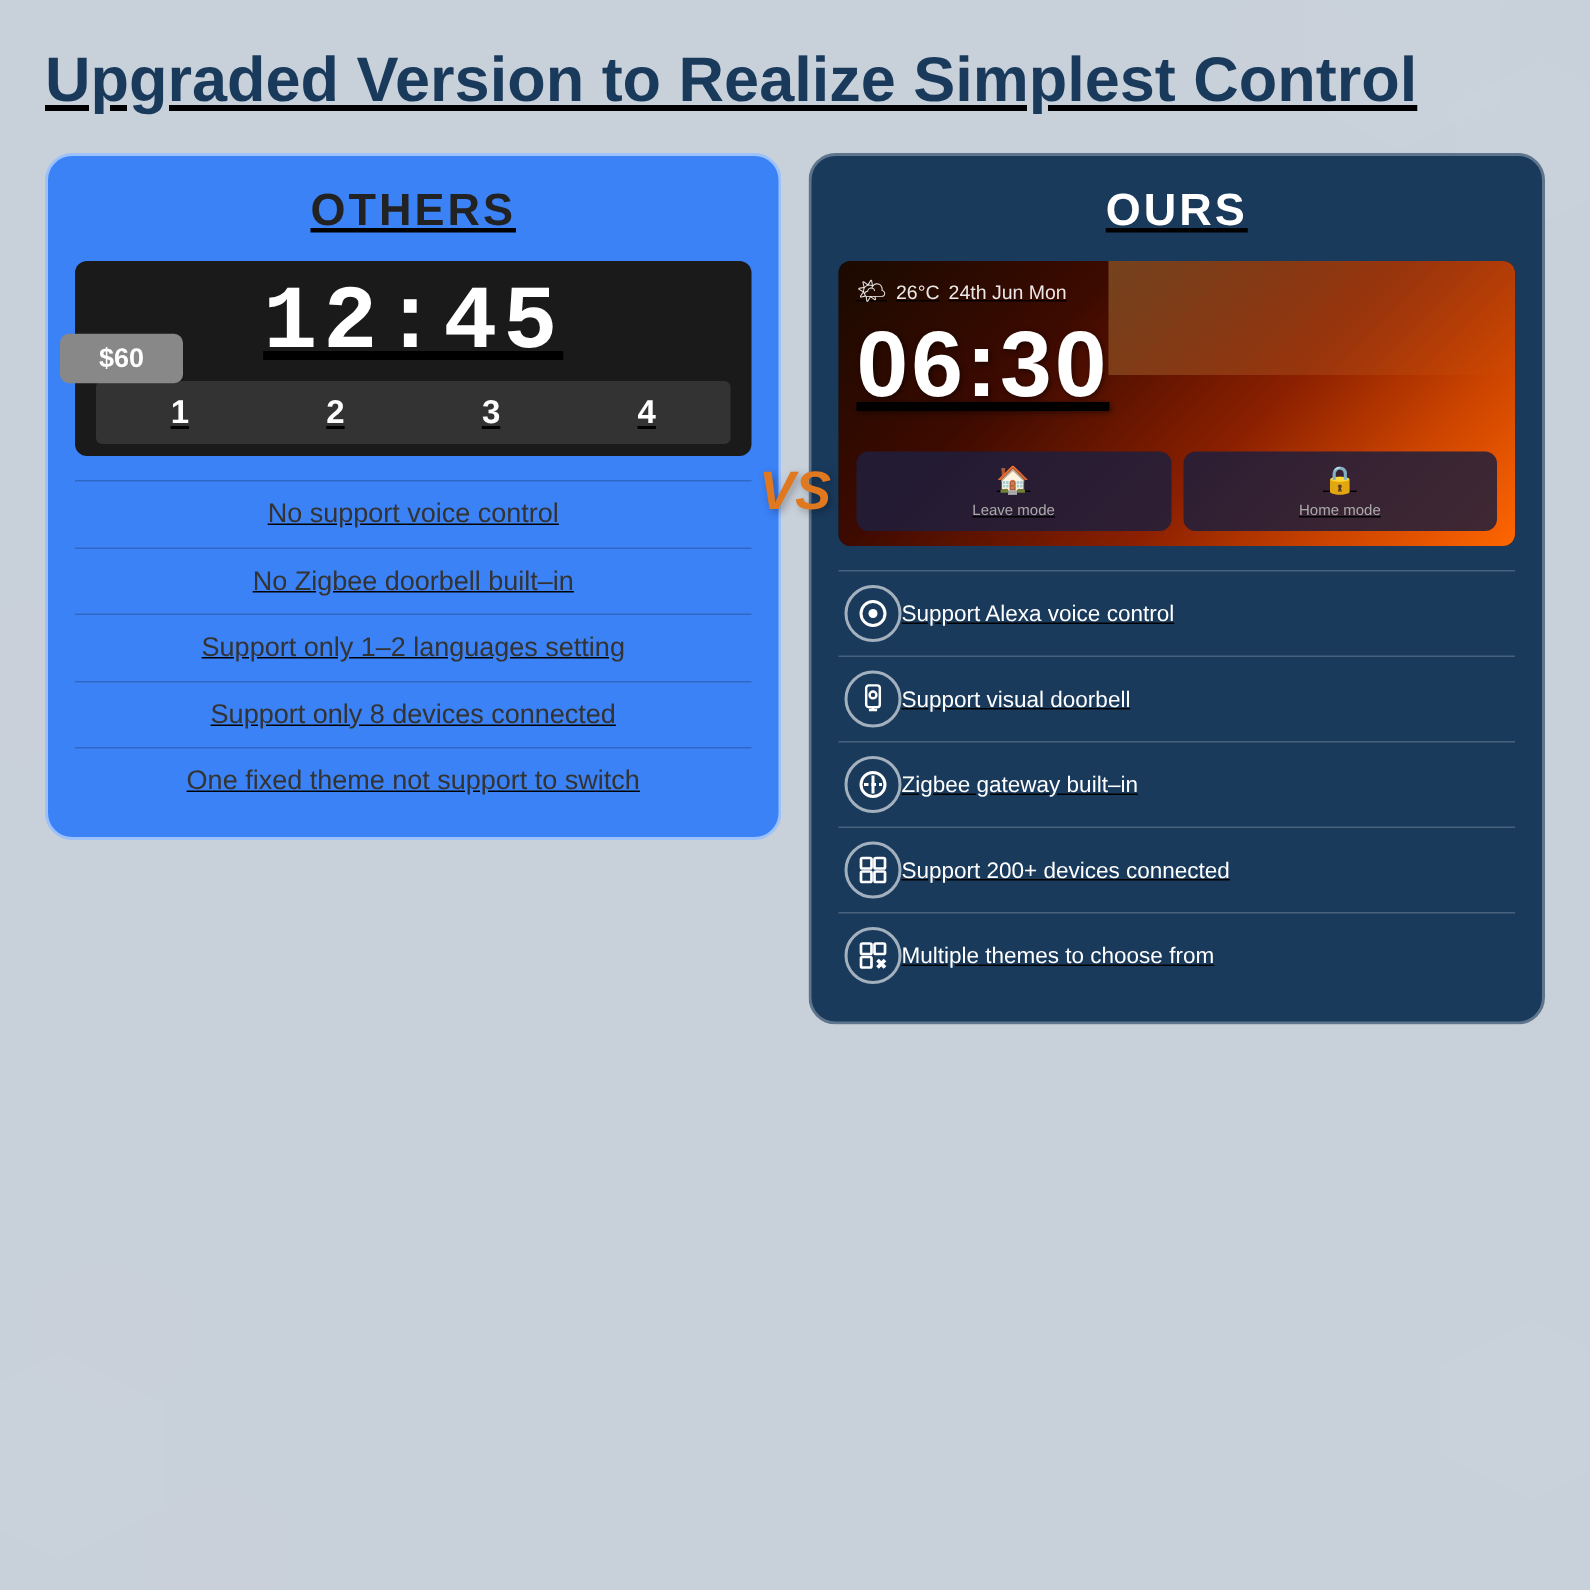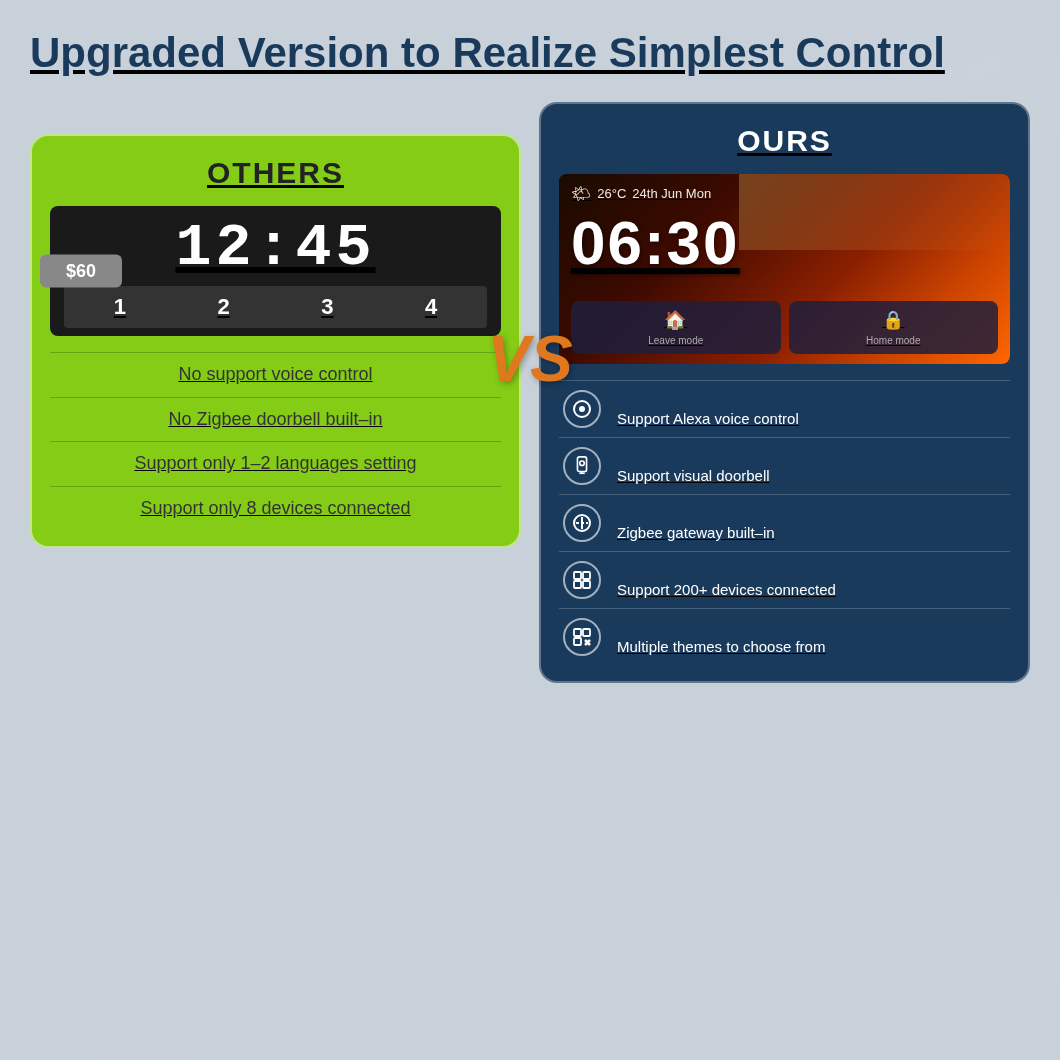--- a/index.html
+++ b/index.html
@@ -48,39 +48,38 @@
       display: flex;
       gap: 18px;
       align-items: flex-start;
       position: relative;
     }
 
     
     .vs-badge {
       position: absolute;
       left: 50%;
-      top: 220px;
+      top: 204px;
       transform: translateX(-50%);
       z-index: 10;
-      font-size: 64px;
+      font-size: 36px;
       font-weight: 900;
       color: #e07820;
       font-style: italic;
       text-shadow: 2px 2px 6px rgba(0,0,0,0.3);
       pointer-events: none;
     }
 
     
     .card-others {
       flex: 1;
-      background: #84cc16;
+      background: #3b82f6;
       border-radius: 18px;
       padding: 20px 18px 16px;
       border: 2px solid rgba(255,255,255,0.5);
-      margin-top: 32px;
     }
 
     .card-title {
       font-size: 30px;
       font-weight: 700;
       text-align: center;
       margin-bottom: 16px;
       letter-spacing: 2px;
     }
 
@@ -236,22 +235,22 @@
 
     
     .ours-features {
       margin-top: 4px;
     }
 
     .ours-feature-row {
       border-top: 1px solid rgba(255,255,255,0.2);
       padding: 9px 4px;
       display: flex;
-      align-items: flex-end;
-      gap: 16px;
+      align-items: center;
+      gap: 0;
     }
 
     .feature-icon-circle {
       width: 38px;
       height: 38px;
       border-radius: 50%;
       border: 2px solid rgba(255,255,255,0.6);
       display: flex;
       align-items: center;
       justify-content: center;
@@ -303,20 +302,21 @@
           <div class="digit-btn">3</div>
           <div class="digit-btn">4</div>
         </div>
       </div>
 
       <div class="others-features">
         <div class="others-feature-row">No support voice control</div>
         <div class="others-feature-row">No Zigbee doorbell built–in</div>
         <div class="others-feature-row">Support only 1–2 languages setting</div>
         <div class="others-feature-row">Support only 8 devices connected</div>
+        <div class="others-feature-row">One fixed theme not support to switch</div>
       </div>
 
     </div>
 
     <div class="card-ours">
 
       <div class="card-title">OURS</div>
 
       <div class="ours-display">
         <div class="ours-display-inner">

